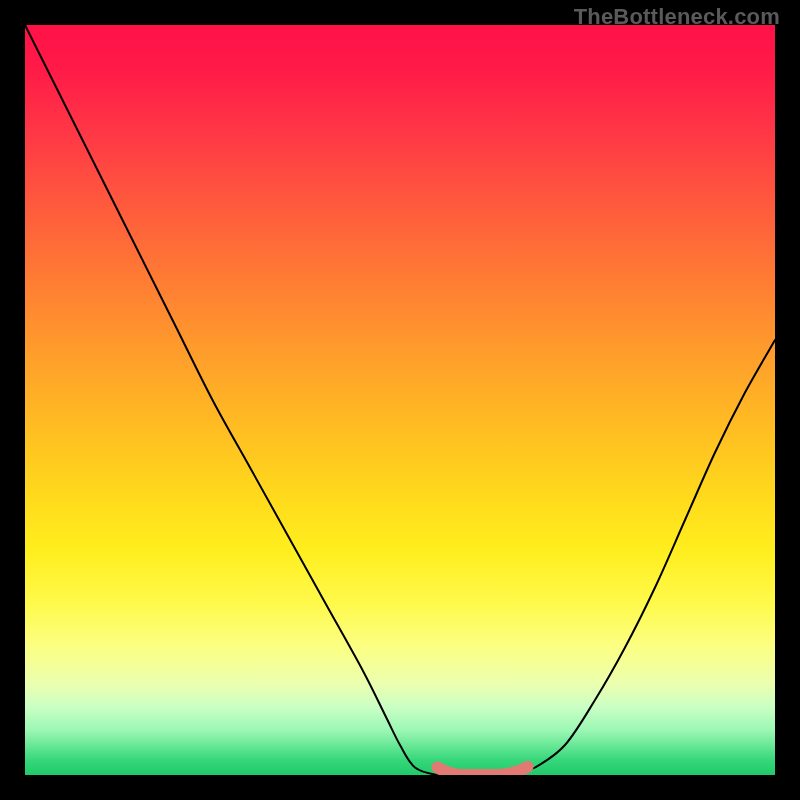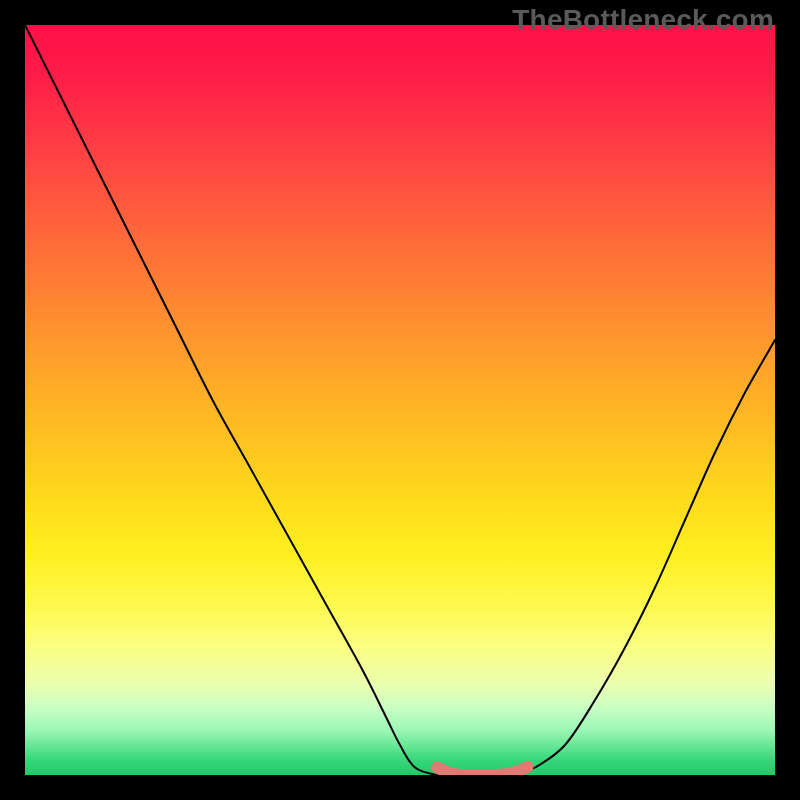--- a/index.html
+++ b/index.html
@@ -6,23 +6,23 @@
   html, body { width: 800px; height: 800px; overflow: hidden; background: #000; }
   .container {
     position: relative;
     width: 800px;
     height: 800px;
     background: #000;
   }
   .watermark {
     position: absolute;
     top: 4px;
-    right: 26px;
+    right: 20px;
     font-family: Arial, Helvetica, sans-serif;
-    font-size: 28px;
+    font-size: 22px;
     font-weight: 600;
     color: #5a5a5a;
     letter-spacing: 0.2px;
     z-index: 3;
   }
   .plot-area {
     position: absolute;
     left: 25px;
     top: 25px;
     width: 750px;

